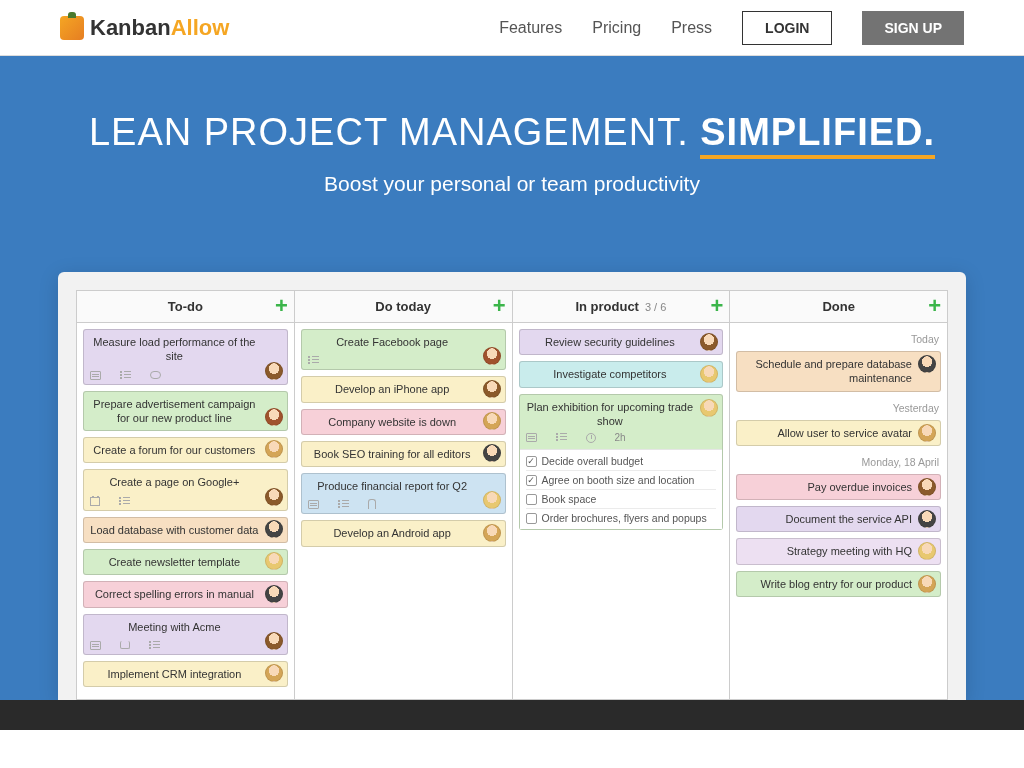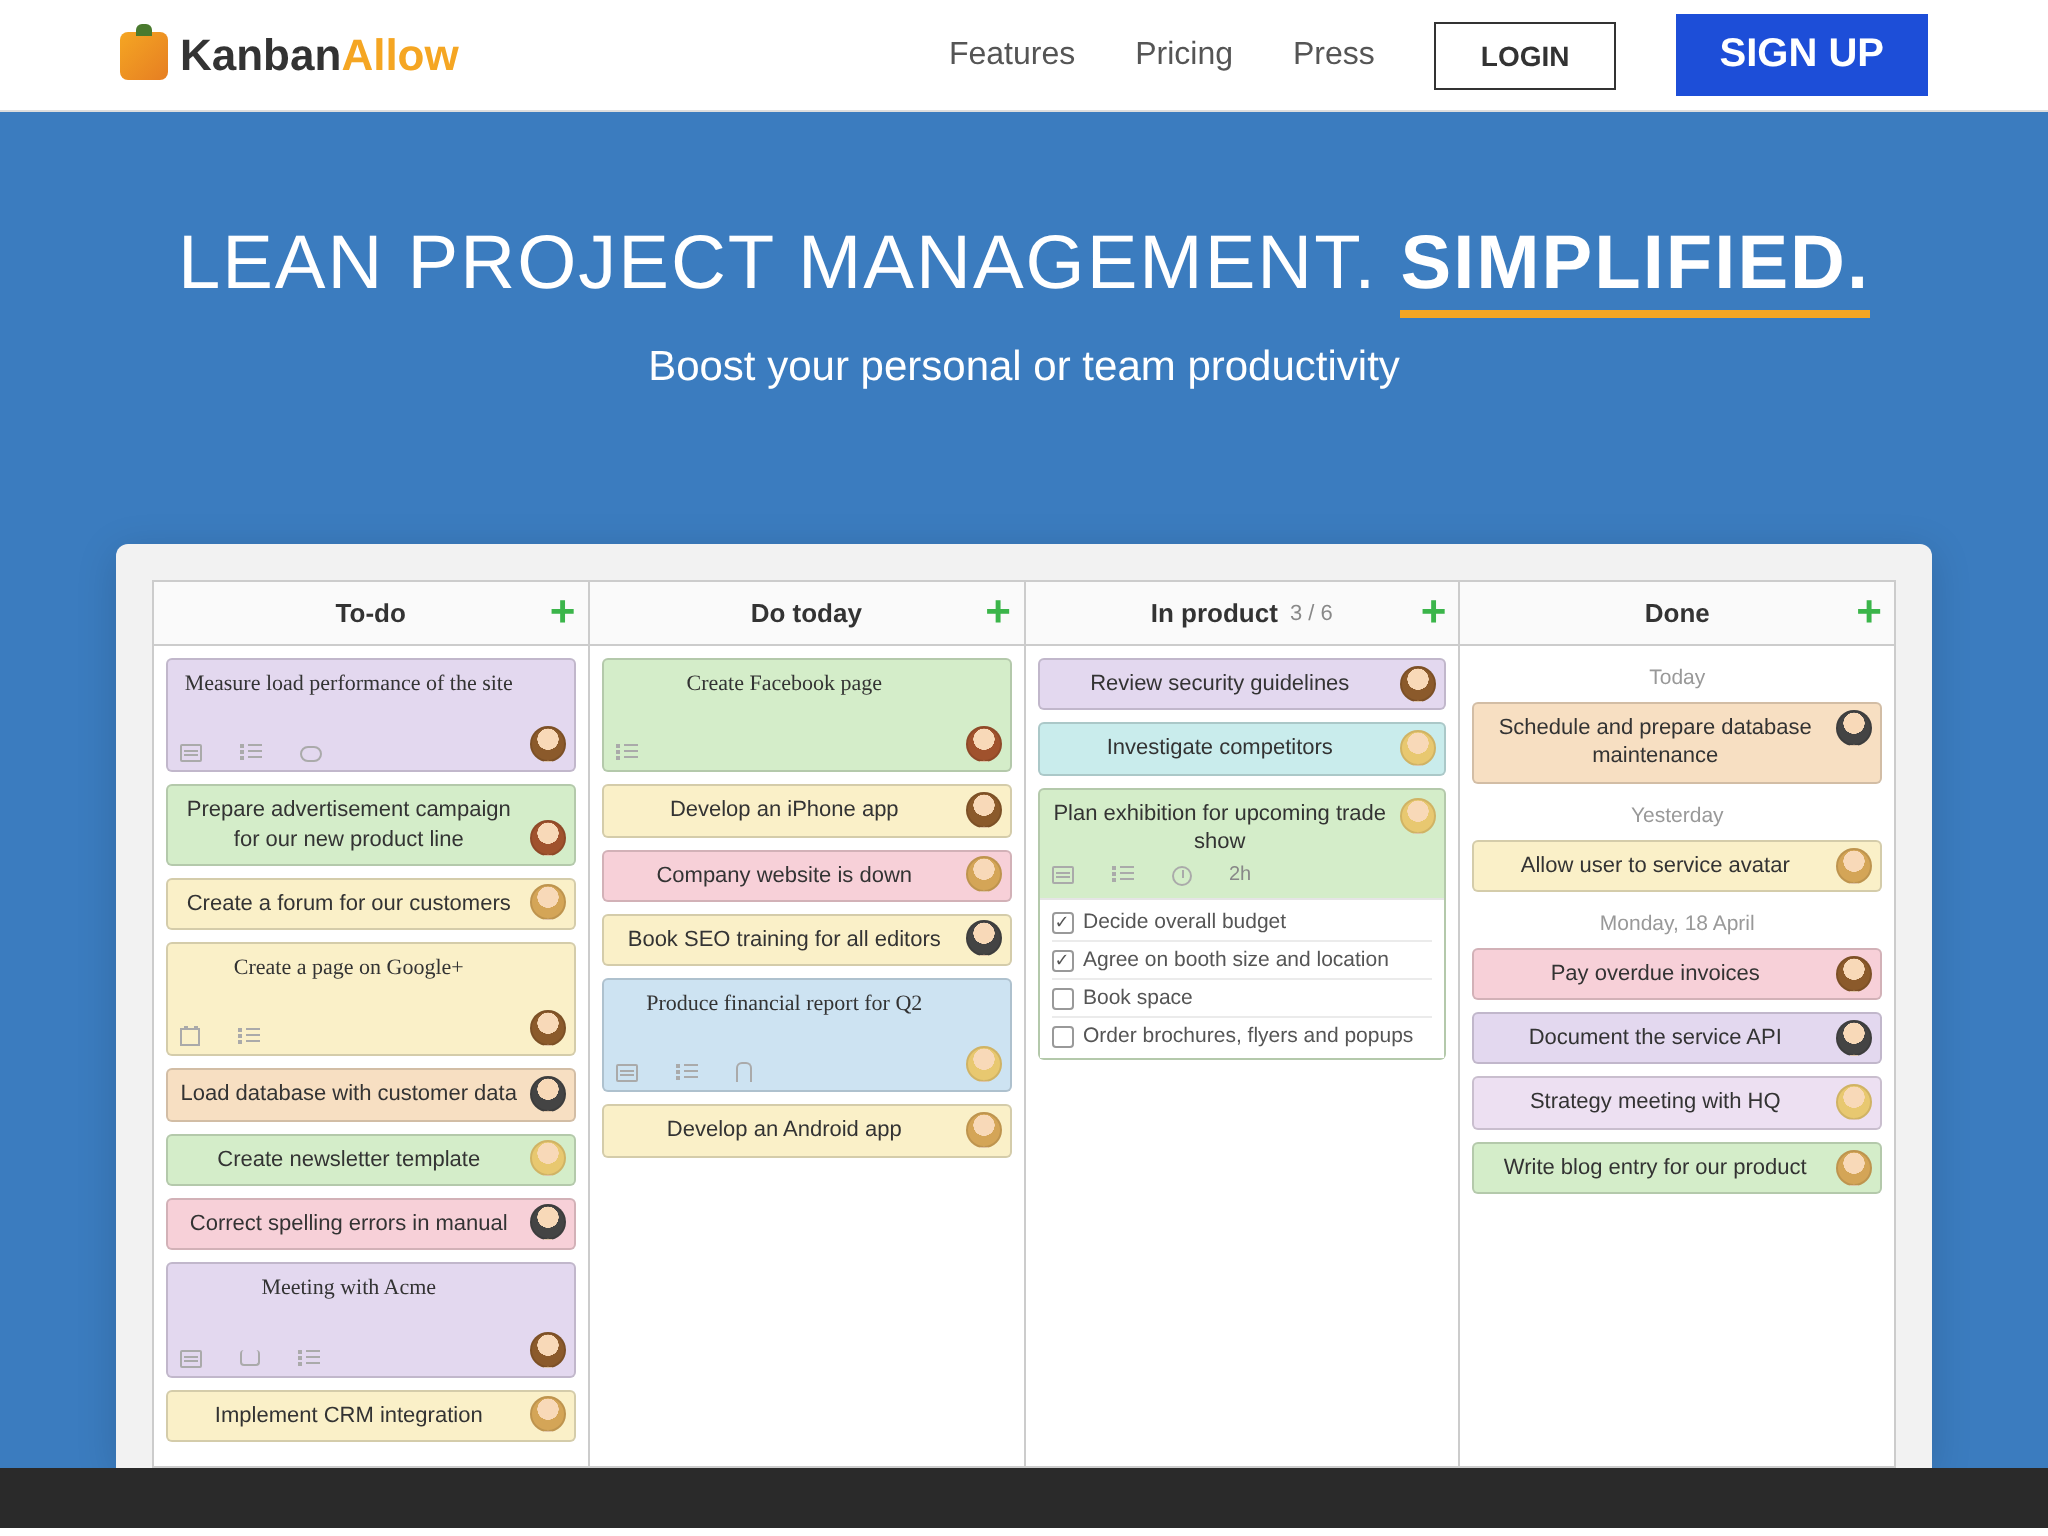--- a/index.html
+++ b/index.html
@@ -8,41 +8,41 @@
 
 .header { height: 56px; display: flex; align-items: center; padding: 0 60px; border-bottom: 1px solid #ddd; background: #fff; }
 .logo { display: flex; align-items: center; gap: 6px; font-size: 22px; font-weight: 600; }
 .logo-icon { width: 24px; height: 24px; background: linear-gradient(135deg, #f5a623, #e67e22); border-radius: 4px; position: relative; }
 .logo-icon::before { content: ''; position: absolute; top: -4px; left: 8px; width: 8px; height: 6px; background: #4a7a2e; border-radius: 3px 3px 0 0; }
 .logo-text1 { color: #333; }
 .logo-text2 { color: #f5a623; }
 .nav { margin-left: auto; display: flex; align-items: center; gap: 30px; }
 .nav-link { color: #555; text-decoration: none; font-size: 16px; }
 .btn-login { border: 1px solid #333; padding: 8px 22px; background: #fff; color: #333; font-size: 14px; font-weight: bold; cursor: pointer; }
-.btn-signup { border: none; padding: 9px 22px; background: #1d4ed8; color: #fff; font-size: 20px; font-weight: bold; cursor: pointer; }
+.btn-signup { border: none; padding: 9px 22px; background: #737373; color: #fff; font-size: 14px; font-weight: bold; cursor: pointer; }
 
 
 .hero { background: #3b7cbf; padding: 55px 0 0 0; text-align: center; }
 .hero h1 { color: #fff; font-size: 38px; font-weight: 400; letter-spacing: 1px; }
 .hero h1 strong { font-weight: bold; border-bottom: 4px solid #f5a623; padding-bottom: 2px; }
 .hero .sub { color: #ffffff; font-size: 21px; margin-top: 18px; font-weight: 300; }
 
 
 .board-wrap { margin: 76px auto 0; width: 908px; background: #f2f2f2; border-radius: 6px 6px 0 0; padding: 18px 18px 0 18px; box-shadow: 0 4px 20px rgba(0,0,0,.15); }
 .board { background: #fff; border: 1px solid #ccc; display: flex; }
 .col { flex: 1; border-right: 1px solid #ccc; }
-.col:last-child { border-right: none; }
+.col:last-child { border-right: none; text-align: right; }
 .col-head { height: 32px; border-bottom: 1px solid #ccc; display: flex; align-items: center; justify-content: center; position: relative; font-size: 13px; font-weight: bold; color: #333; background: #fafafa; }
 .col-head .count { font-weight: normal; color: #888; margin-left: 6px; font-size: 11px; }
 .add-btn { position: absolute; right: 6px; top: 4px; color: #3bb54a; font-size: 22px; font-weight: bold; cursor: pointer; line-height: 1; }
 .col-body { padding: 6px; }
 
 
 .card { border-radius: 3px; border: 1px solid rgba(0,0,0,.15); padding: 5px 6px; margin-bottom: 6px; font-size: 11px; color: #333; position: relative; min-height: 26px; }
-.card.tall { padding-bottom: 36px; font-family: Liberation Serif, serif; }
+.card.tall { padding-bottom: 20px; }
 .card .title { line-height: 1.3; padding-right: 22px; }
 .card .meta { position: absolute; bottom: 4px; left: 6px; display: flex; gap: 19px; align-items: center; color: #888; font-size: 10px; }
 .card .meta span { display: inline-flex; align-items: center; }
 .avatar { width: 18px; height: 18px; border-radius: 50%; position: absolute; right: 4px; bottom: 4px; border: 1px solid rgba(0,0,0,.1); }
 .card.short .avatar { top: 3px; bottom: auto; }
 
 .c-purple { background: #e3d8ef; }
 .c-green  { background: #d4edc9; }
 .c-yellow { background: #faf0c8; }
 .c-pink   { background: #f7d0d8; }

